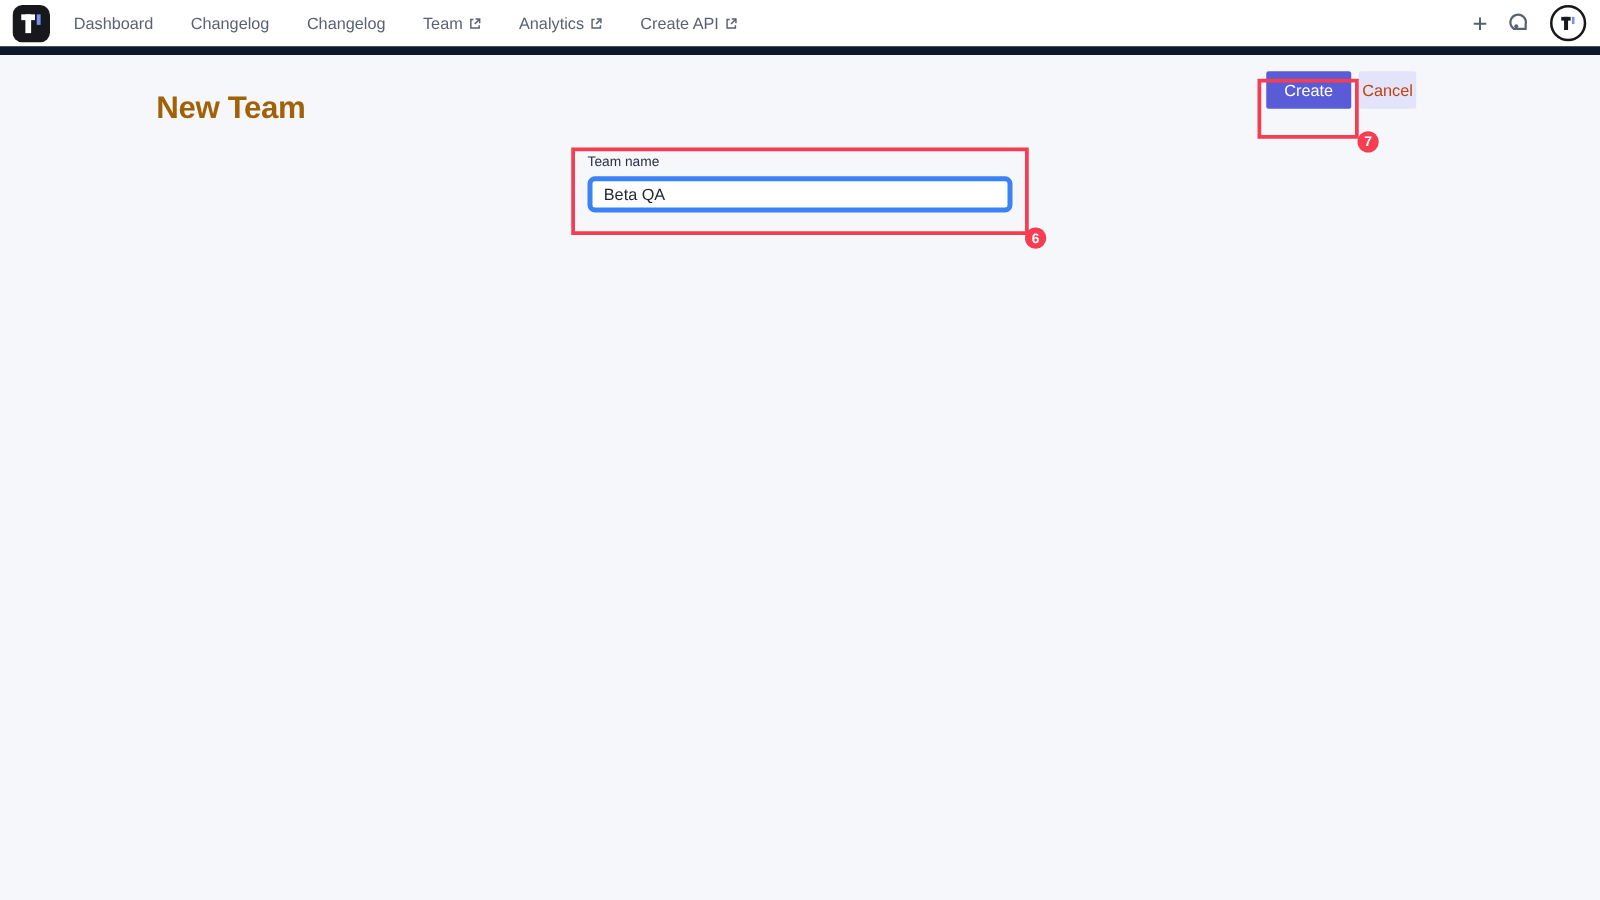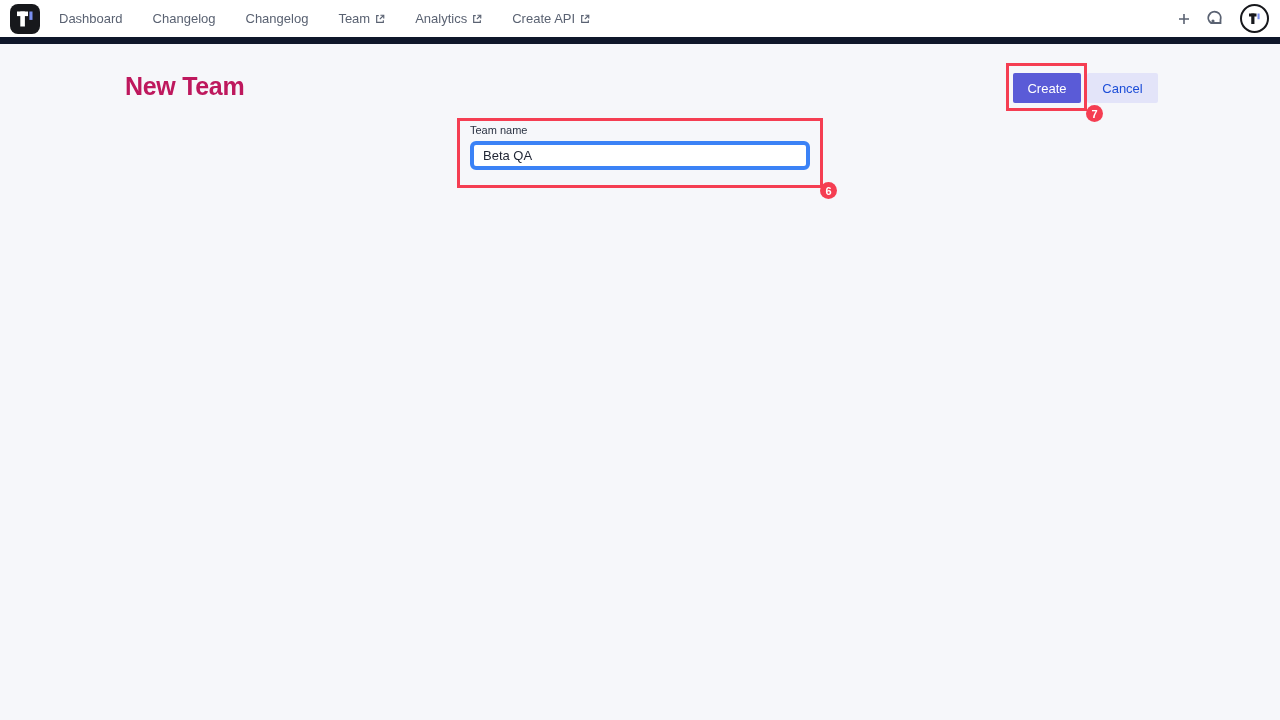--- a/index.html
+++ b/index.html
@@ -42,34 +42,34 @@
   .avatar {
     width: 29px; height: 29px; border-radius: 50%;
     border: 2px solid #17181c; background: #ffffff;
     display: flex; align-items: center; justify-content: center;
     cursor: pointer;
   }
 
   
   .page-title {
     position: absolute; left: 125px; top: 72px;
-    font-size: 25px; font-weight: 700; color: #be185d;
+    font-size: 25px; font-weight: 700; color: #a16207;
     letter-spacing: -0.3px;
   }
   .btn {
-    position: absolute; top: 73px; height: 30px;
+    position: absolute; top: 57px; height: 30px;
     border: none; border-radius: 2px; font-family: "Liberation Sans", sans-serif;
     font-size: 13px; cursor: pointer; display: flex;
     align-items: center; justify-content: center;
   }
   .btn-create {
     left: 1013px; width: 68px; background: #5a5bd7; color: #ffffff;
   }
   .btn-cancel {
-    left: 1087px; width: 71px; background: #e3e4f9; color: #1d4ed8;
+    left: 1087px; width: 46px; background: #e3e4f9; color: #c2410c;
   }
 
   
   .field-label {
     position: absolute; left: 470px; top: 124px;
     font-size: 11px; color: #2a3242;
   }
   .field-input {
     position: absolute; left: 470px; top: 141px;
     width: 340px; height: 29px;

